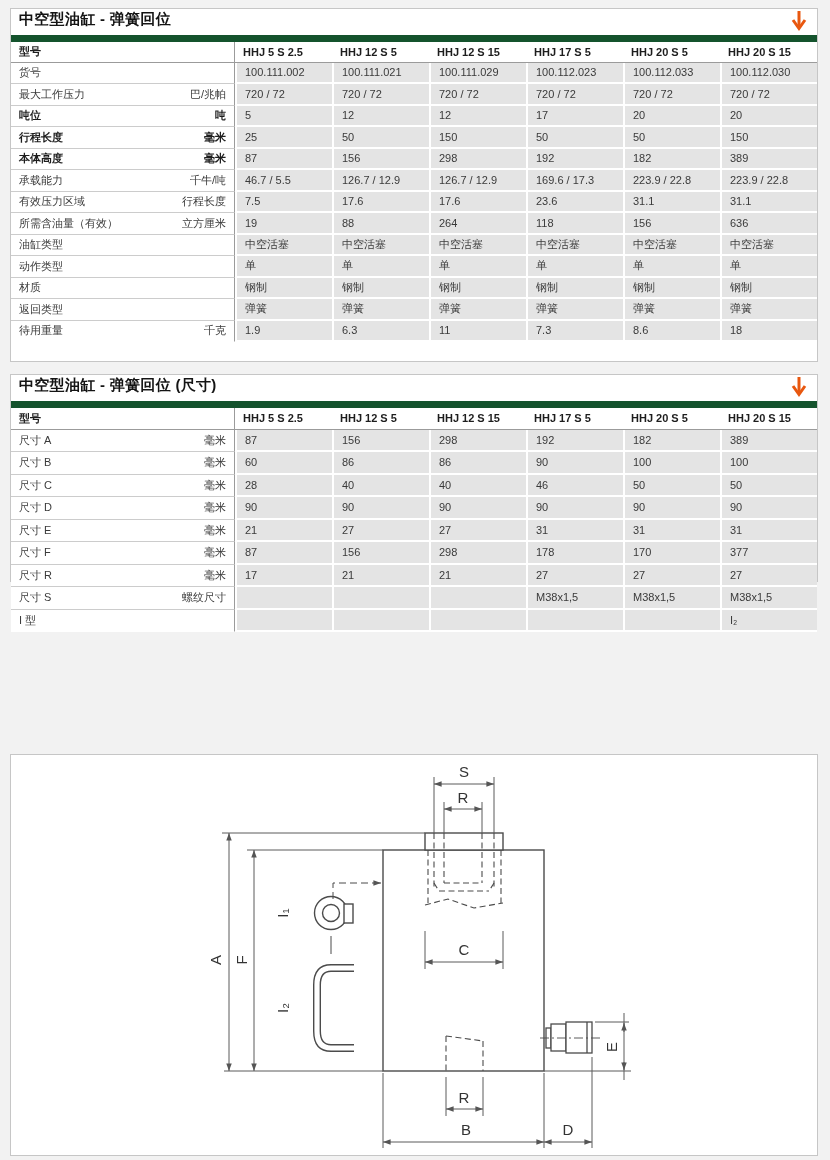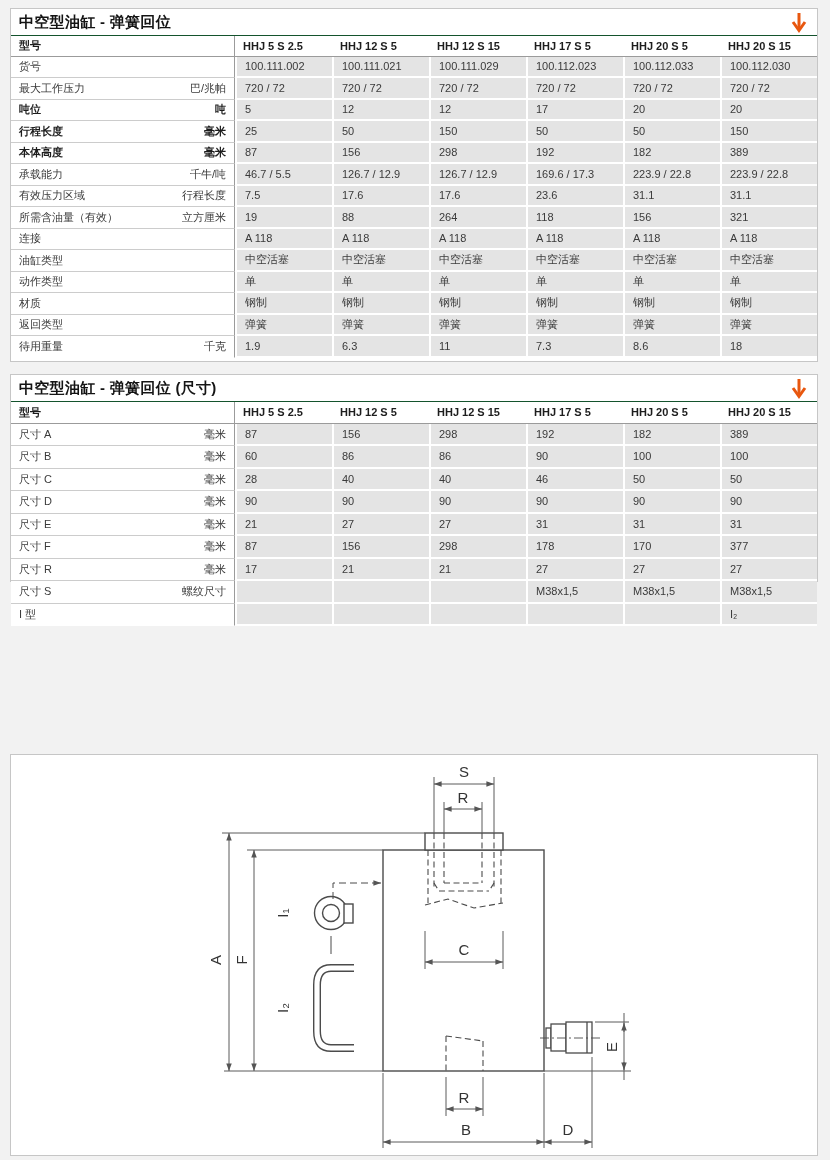--- a/index.html
+++ b/index.html
@@ -11,22 +11,22 @@
   }
   .card{
     position:absolute;left:10px;width:808px;
     background:#ffffff;border:1px solid #c6c6c6;
     box-sizing:border-box;
   }
   #card1{top:8px;height:354px;}
   #card2{top:374px;height:208px;}
   #card3{top:754px;height:402px;}
   .titlebar{
-    height:25px;display:flex;align-items:center;justify-content:space-between;
-    padding:1px 10px 0 8px;border-bottom:1px solid #14532d;
+    height:25px;display:flex;justify-content:space-between;
+    padding:1px 10px 0 8px;border-bottom:7px solid #14532d;
   }
   .title{font-size:15px;font-weight:bold;color:#141414;letter-spacing:0.3px;}
   .dl-arrow{display:block;cursor:pointer;}
   table{border-collapse:separate;border-spacing:0;width:100%;table-layout:fixed;font-size:11px;color:#3a3a3a;}
   col.c-label{width:224px;}
   th{font-weight:bold;color:#1d1d1d;text-align:left;padding:0 0 0 8px;background:#fff;
      border-bottom:1px solid #9b9b9b;}
   th.label{padding:0 8px;border-right:1px solid #9b9b9b;margin-top:24px;}
   td.label{background:#fff;border-right:1px solid #9b9b9b;border-bottom:1px solid #cccccc;padding:0 8px;}
   td.data{background:#e4e4e4;border-left:2px solid #fff;border-bottom:2px solid #fff;padding:0 0 0 8px;}
@@ -174,35 +174,21 @@
             <div class="lr">
               <span>所需含油量（有效）</span>
               <span class="unit">立方厘米</span>
             </div>
           </td>
           <td class="data">19</td>
           <td class="data">88</td>
           <td class="data">264</td>
           <td class="data">118</td>
           <td class="data">156</td>
-          <td class="data">321</td>
-        </tr>
-        <tr>
-          <td class="label">
-            <div class="lr">
-              <span>连接</span>
-              <span class="unit"></span>
-            </div>
-          </td>
-          <td class="data">A 118</td>
-          <td class="data">A 118</td>
-          <td class="data">A 118</td>
-          <td class="data">A 118</td>
-          <td class="data">A 118</td>
-          <td class="data">A 118</td>
+          <td class="data">636</td>
         </tr>
         <tr>
           <td class="label">
             <div class="lr">
               <span>油缸类型</span>
               <span class="unit"></span>
             </div>
           </td>
           <td class="data">中空活塞</td>
           <td class="data">中空活塞</td>

